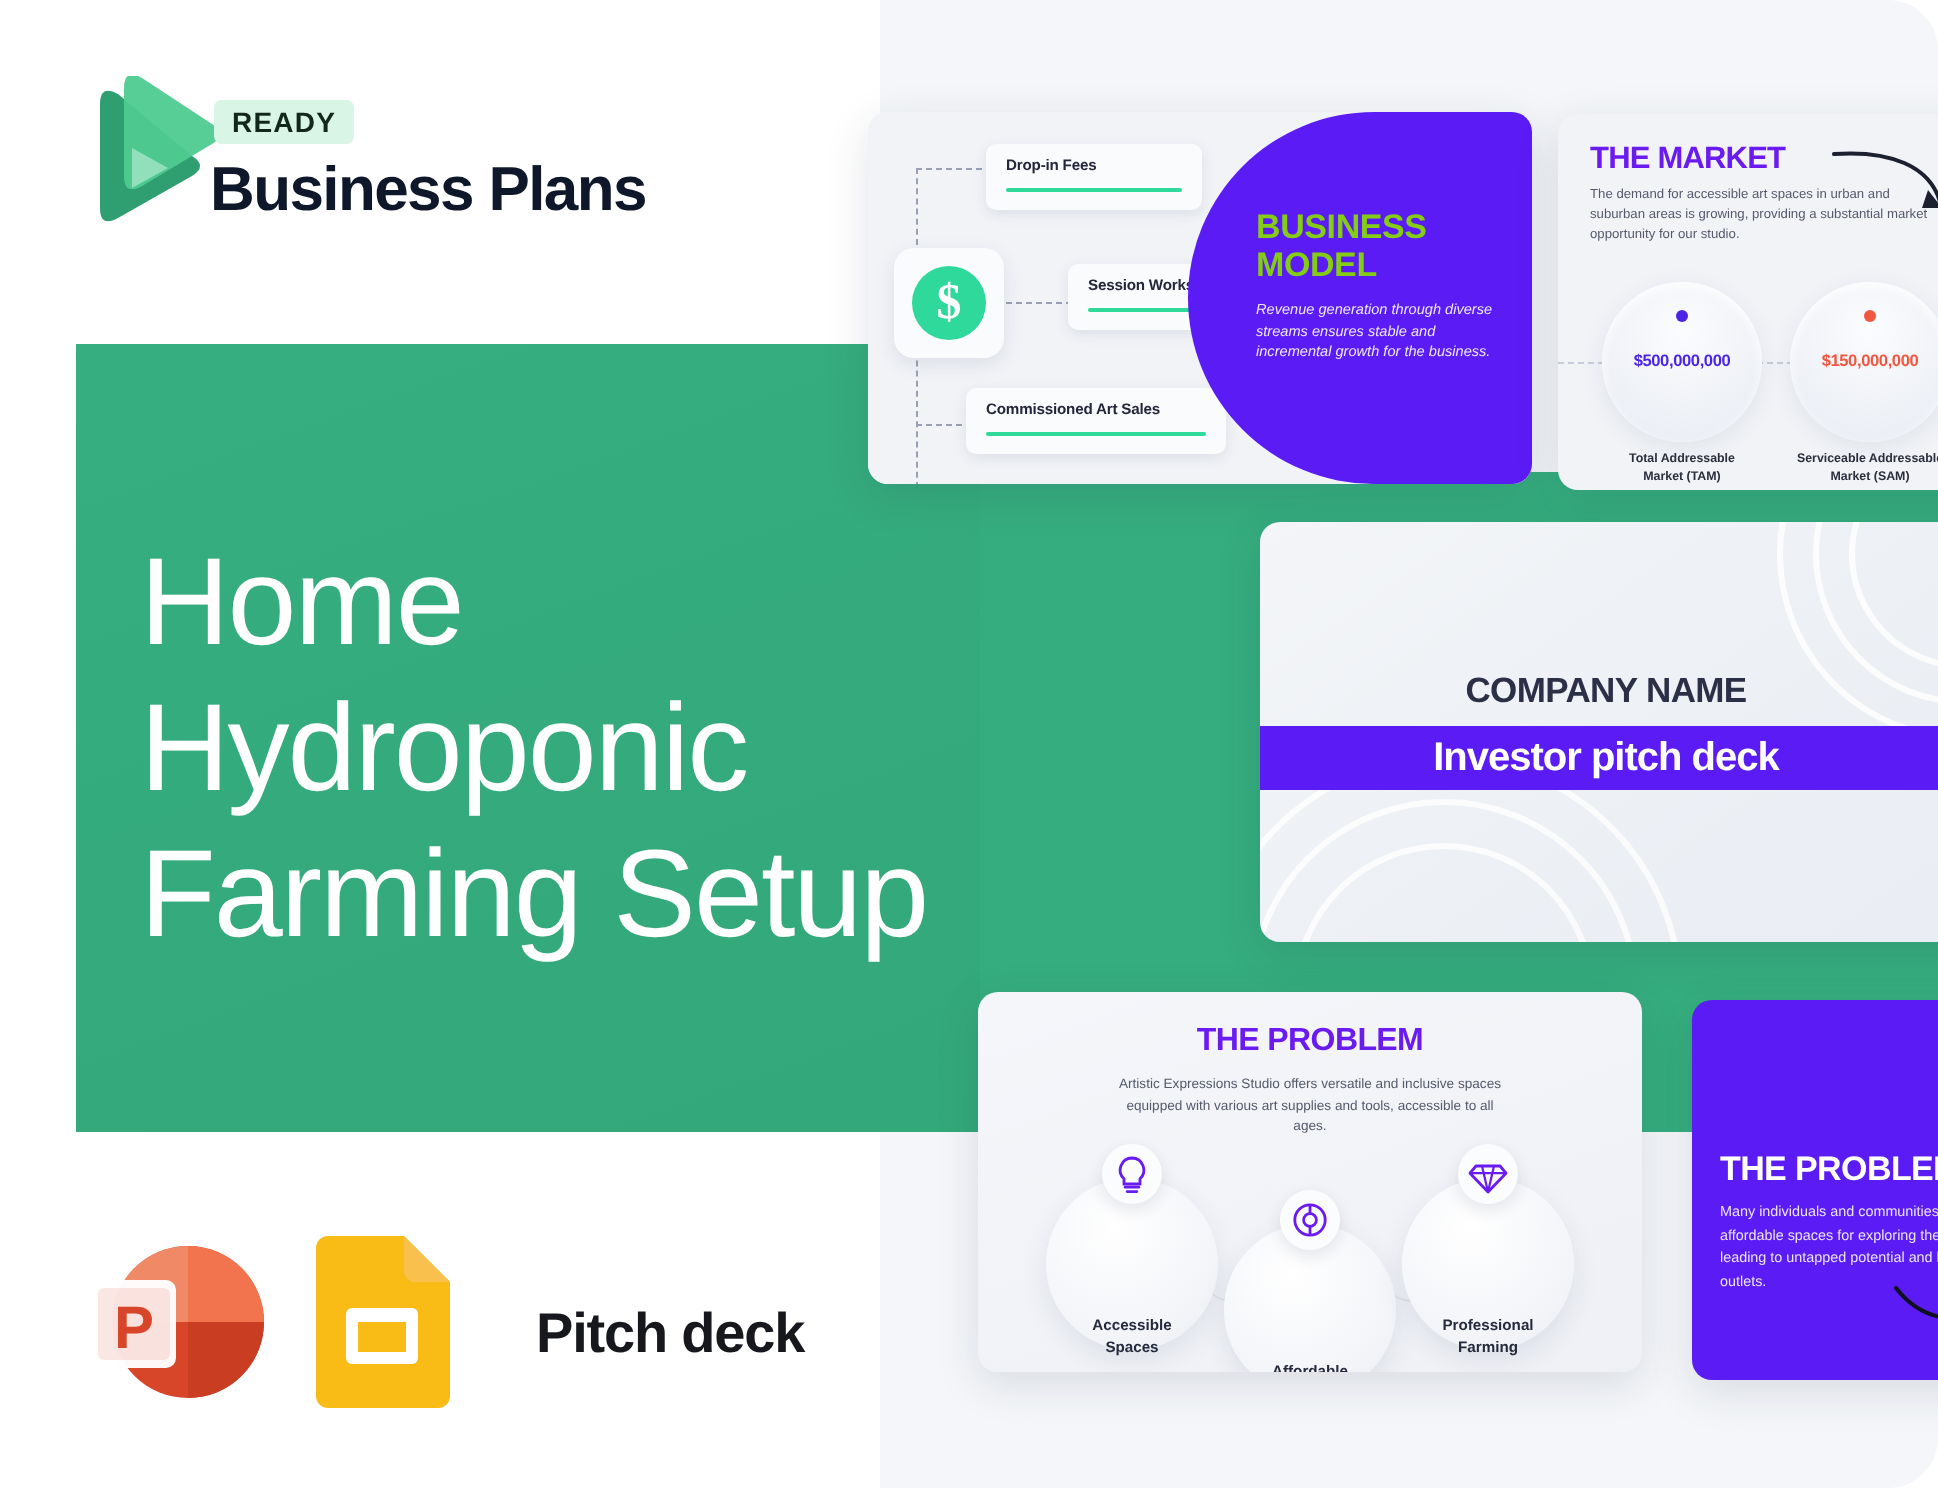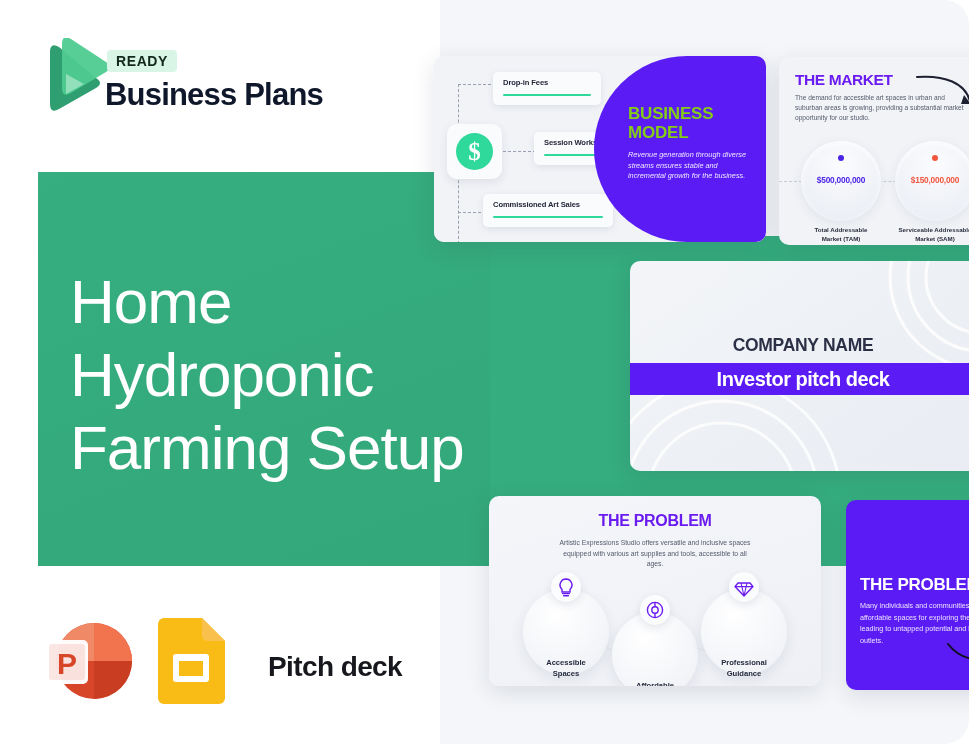--- a/index.html
+++ b/index.html
@@ -271,21 +271,21 @@
     </div>
     <div class="sl-node" id="sln2">
       <span>
         <b style="font-weight:700">Affordable</b><br>
         <b style="font-weight:400">Fees</b>
       </span>
     </div>
     <div class="sl-node" id="sln3">
       <span>
         <b style="font-weight:700">Professional</b><br>
-        <b style="font-weight:700">Guidance</b>
+        <b style="font-weight:700">Farming</b>
       </span>
     </div>
 
     <div class="sl-ico" id="sli1">
       <svg viewBox="0 0 30 30">
         <path d="M15 7 a6 6 0 0 1 4 10.4 V20 h-8 v-2.6 A6 6 0 0 1 15 7Z" fill="none" stroke="#6a1bf0" stroke-width="1.4"></path>
         <line x1="11.6" y1="21.6" x2="18.4" y2="21.6" stroke="#6a1bf0" stroke-width="1.4" stroke-linecap="round"></line>
         <line x1="12.6" y1="23.8" x2="17.4" y2="23.8" stroke="#6a1bf0" stroke-width="1.4" stroke-linecap="round"></line>
       </svg>
     </div>

